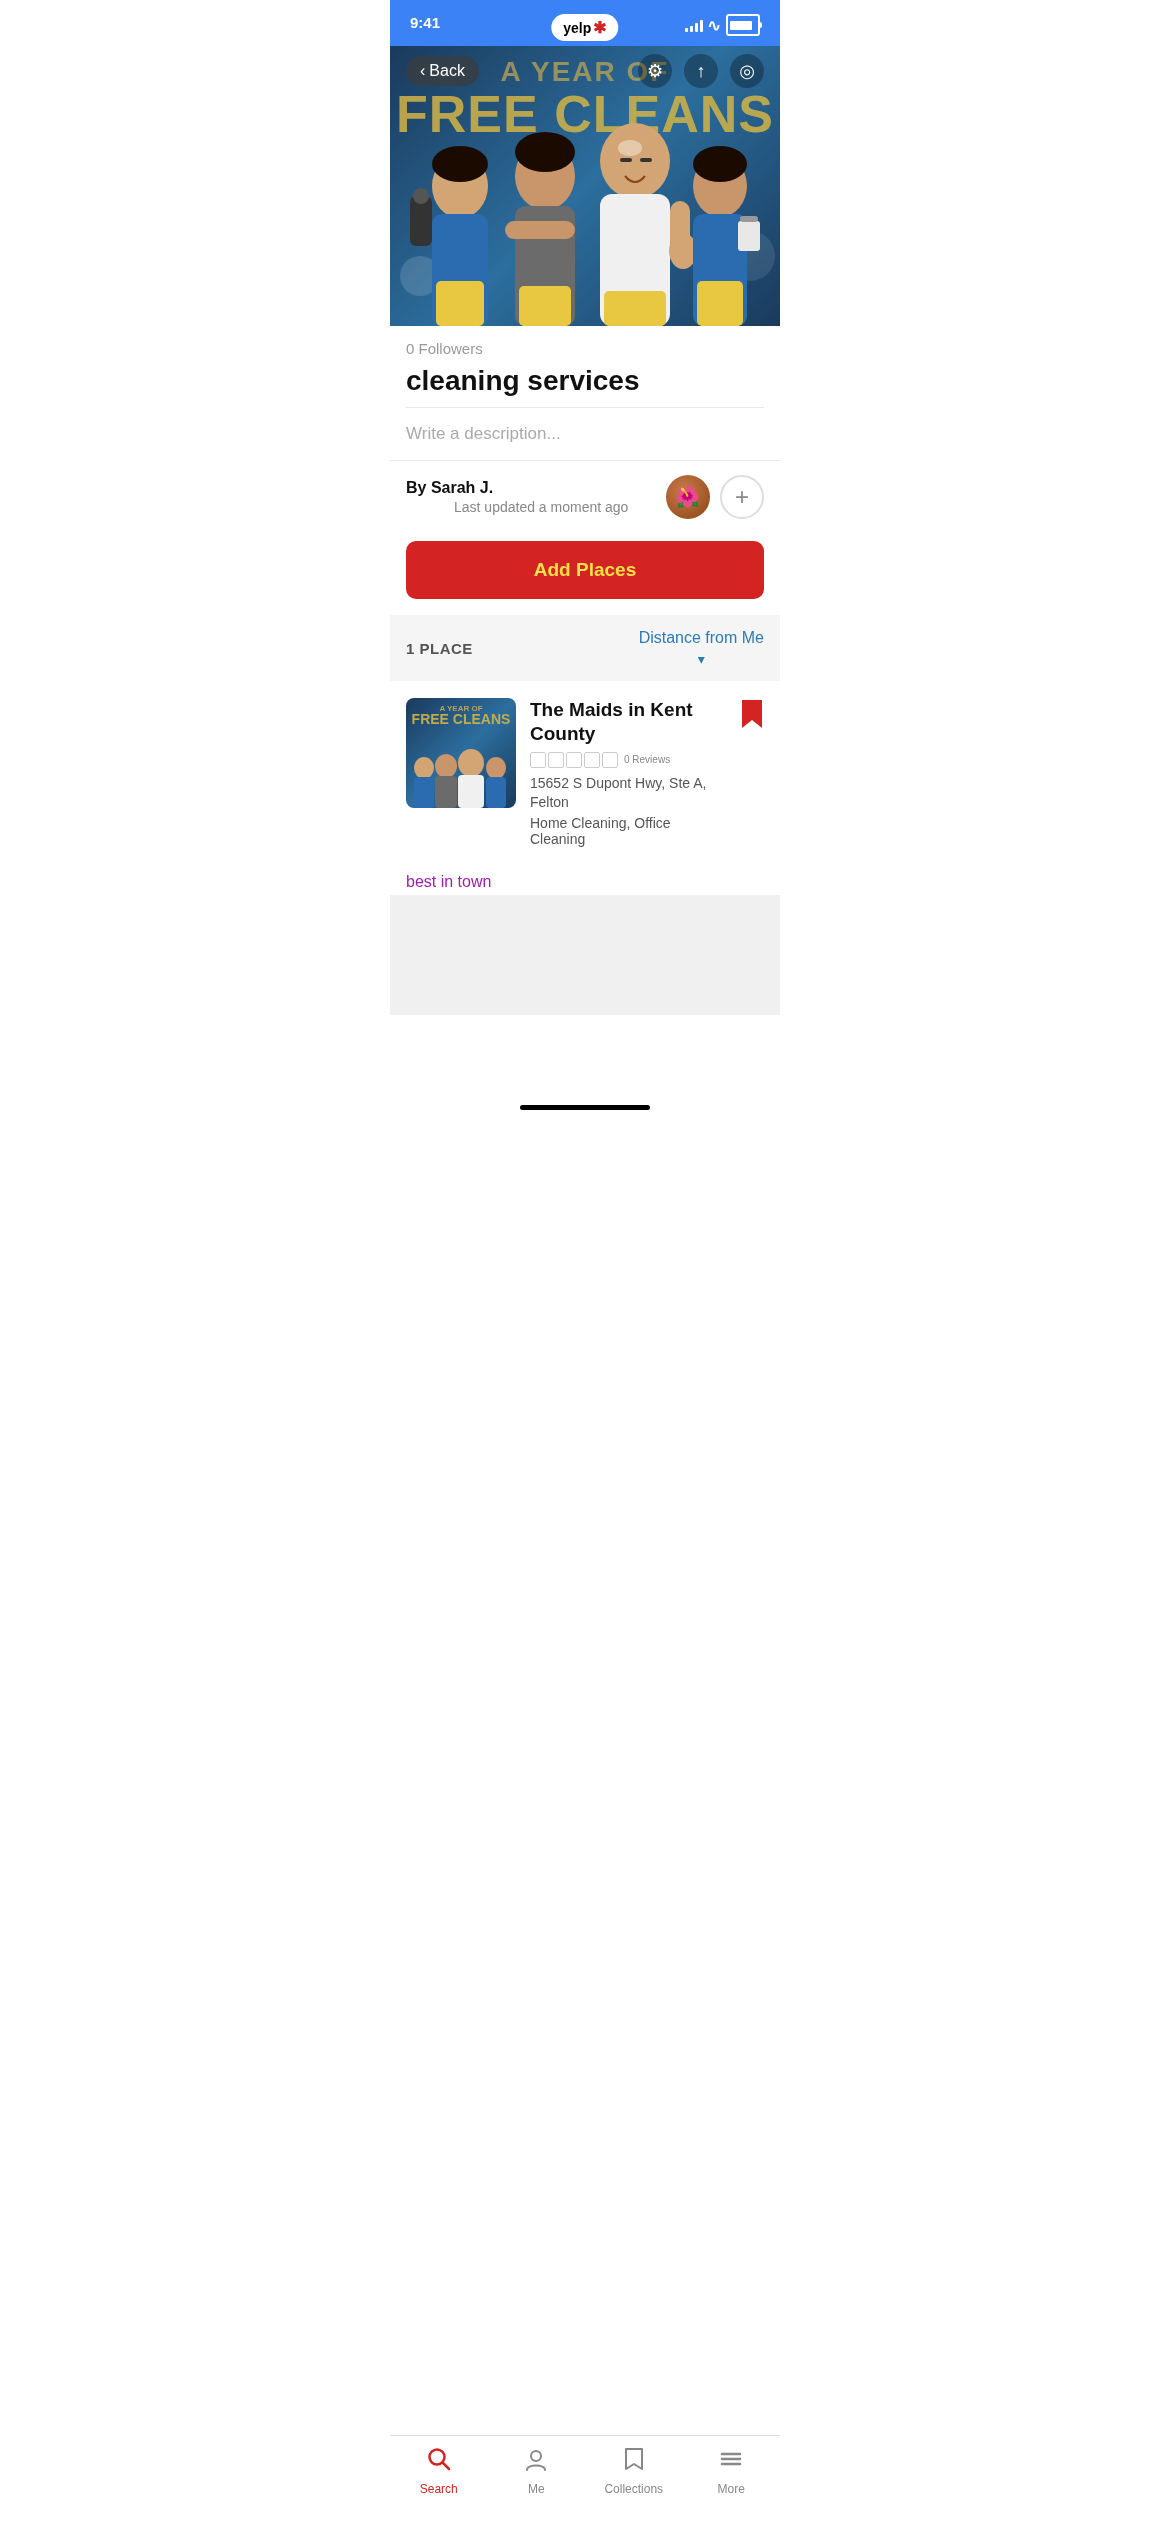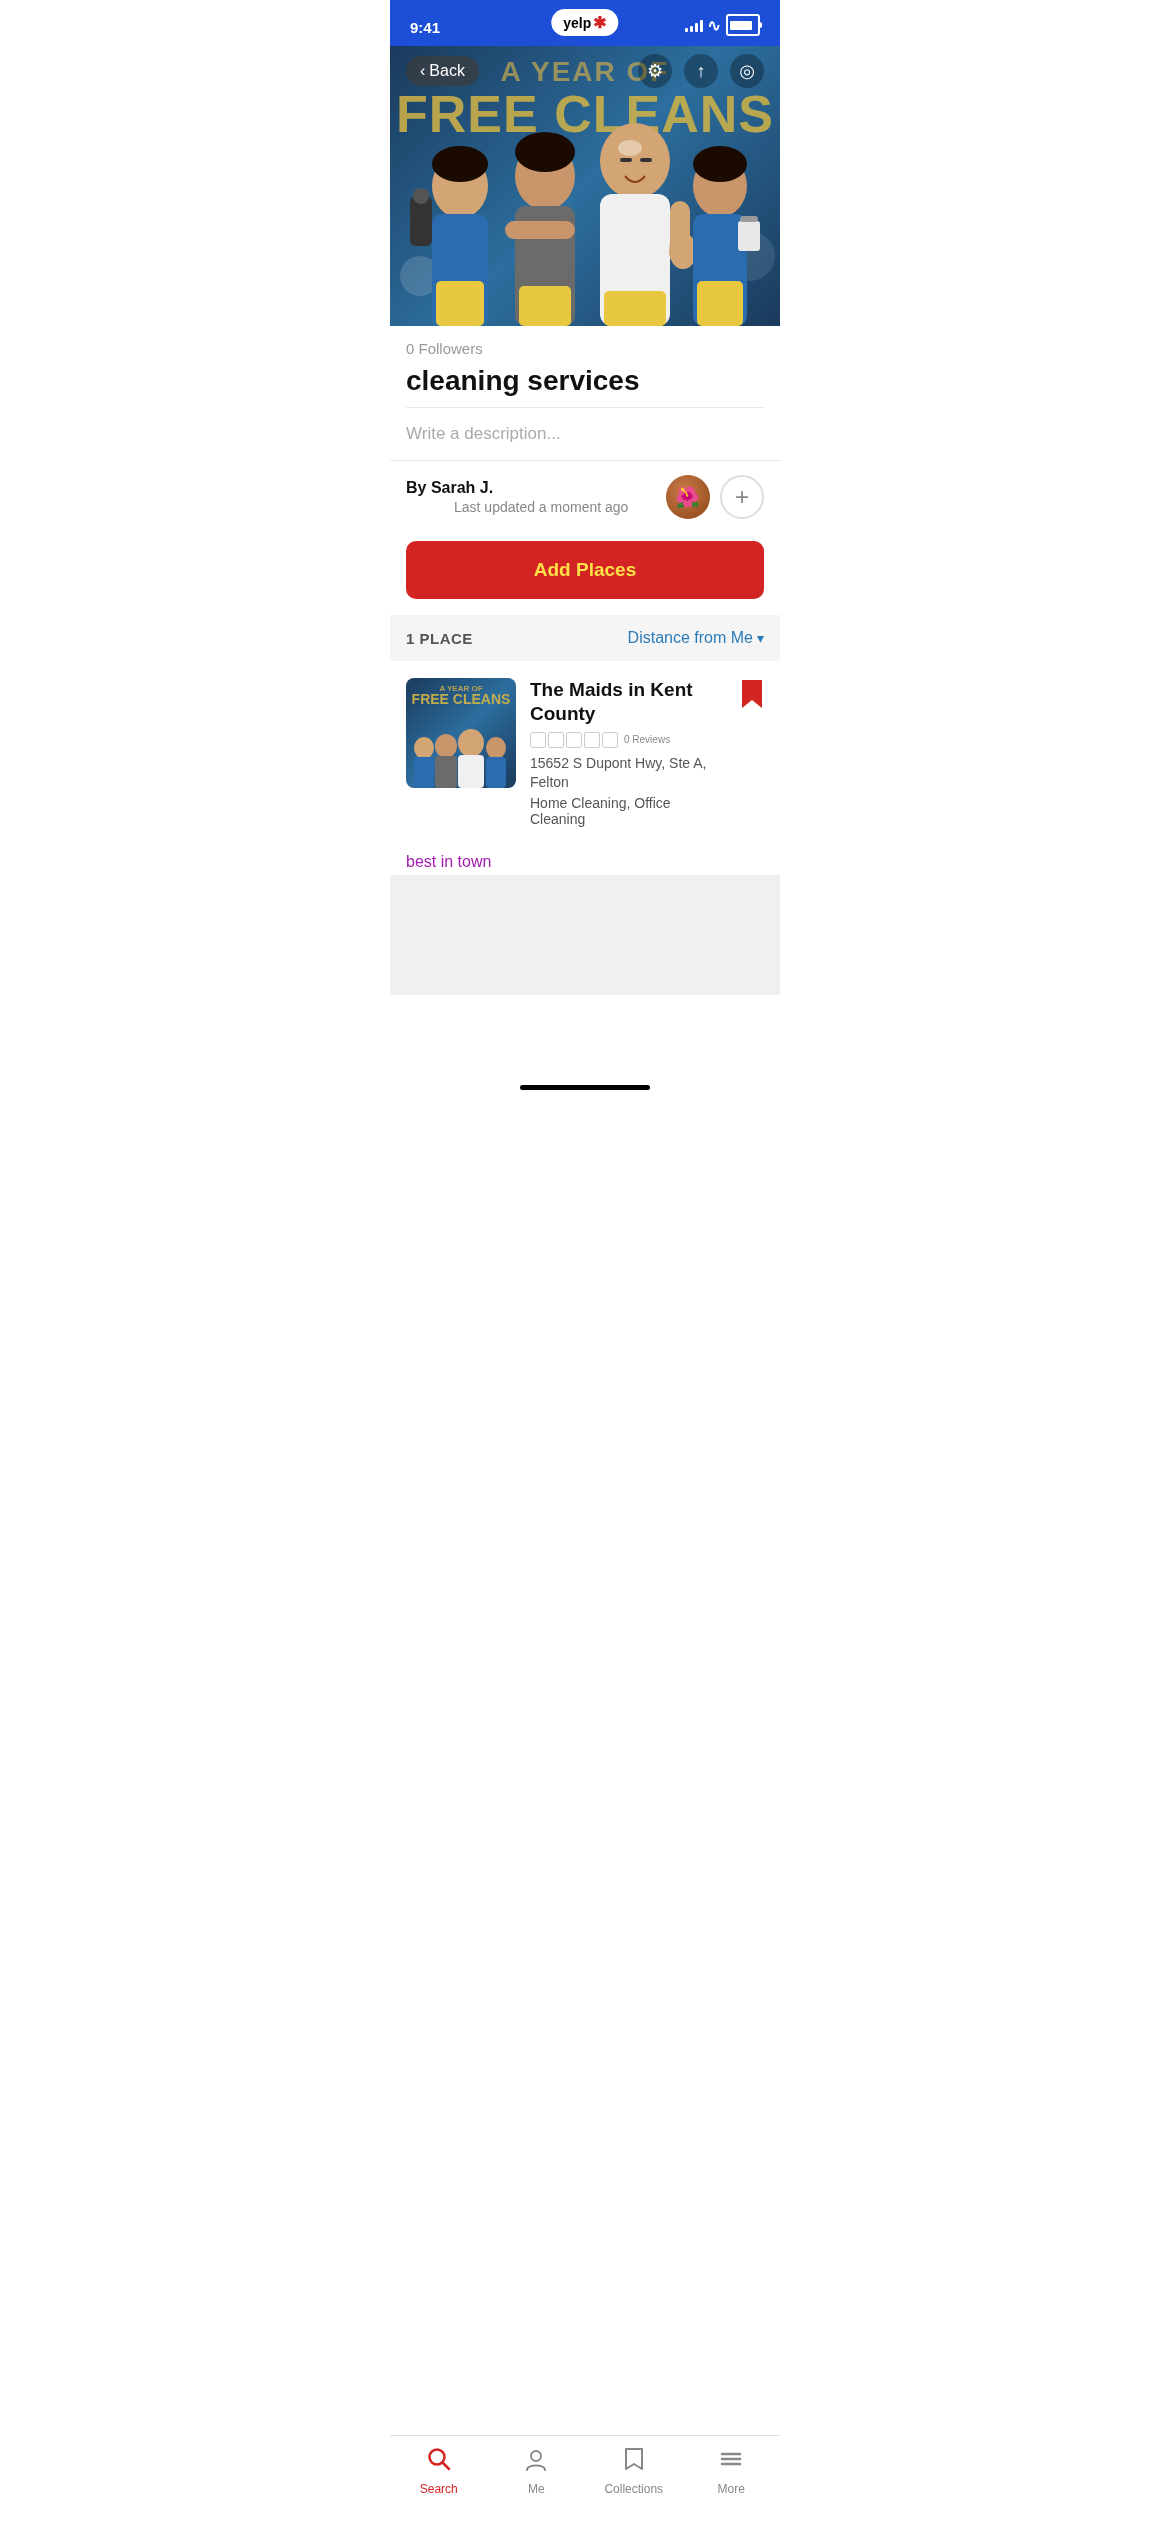--- a/index.html
+++ b/index.html
@@ -9,25 +9,25 @@
       font-family: -apple-system, BlinkMacSystemFont, 'Helvetica Neue', sans-serif;
       background: #fff;
       width: 390px;
       margin: 0 auto;
       position: relative;
       overflow-x: hidden;
     }
 
     
     .status-bar {
-      background: #1d4ed8;
+      background: #3b82f6;
       color: #fff;
       display: flex;
       justify-content: space-between;
-      align-items: flex-end;
+      align-items: flex-start;
       padding: 14px 20px 10px;
       font-size: 15px;
       font-weight: 600;
     }
     .status-bar-time { color: #fff; font-weight: 700; }
     .status-bar-center {
       position: absolute;
       left: 50%;
       transform: translateX(-50%);
     }
@@ -266,20 +266,21 @@
       color: #555;
       letter-spacing: 0.5px;
       text-transform: uppercase;
     }
     .sort-btn {
       display: flex;
       align-items: center;
       gap: 4px;
       color: #2b7bb9;
       font-size: 16px;
+      flex-direction: column;
     }
     .sort-chevron {
       font-size: 14px;
       color: #2b7bb9;
     }
 
     
     .place-card {
       background: #fff;
       margin-top: 1px;

